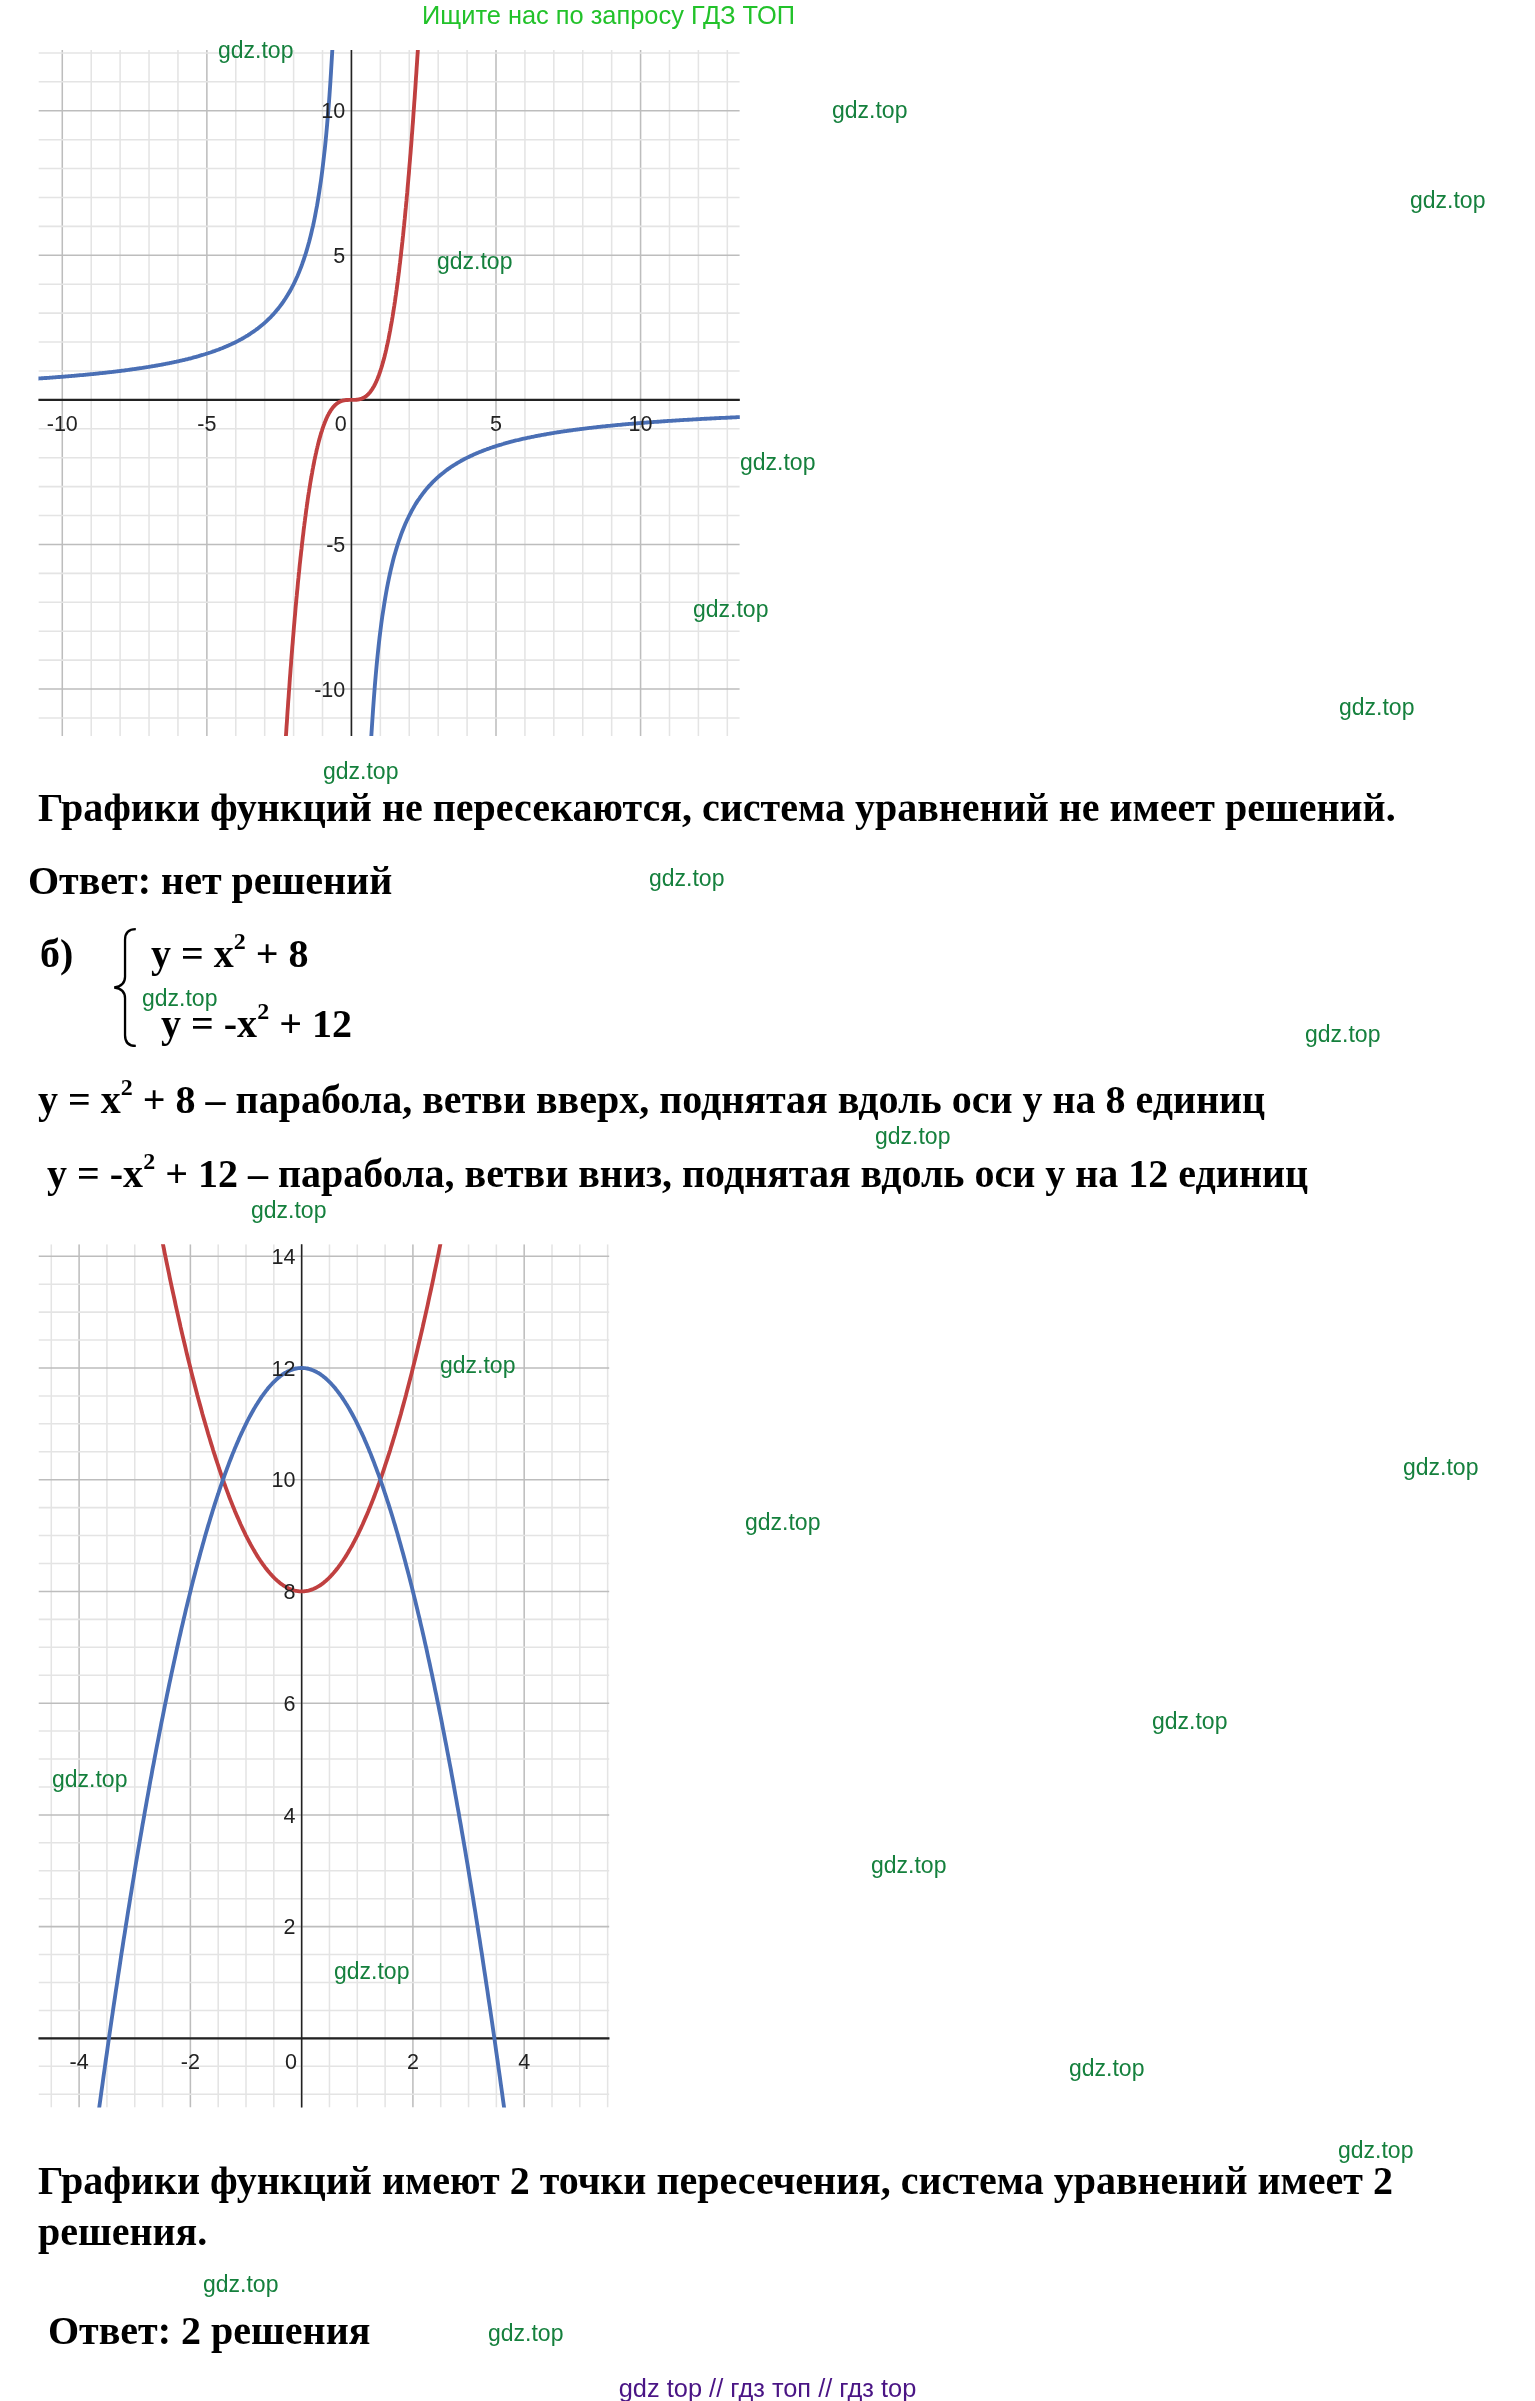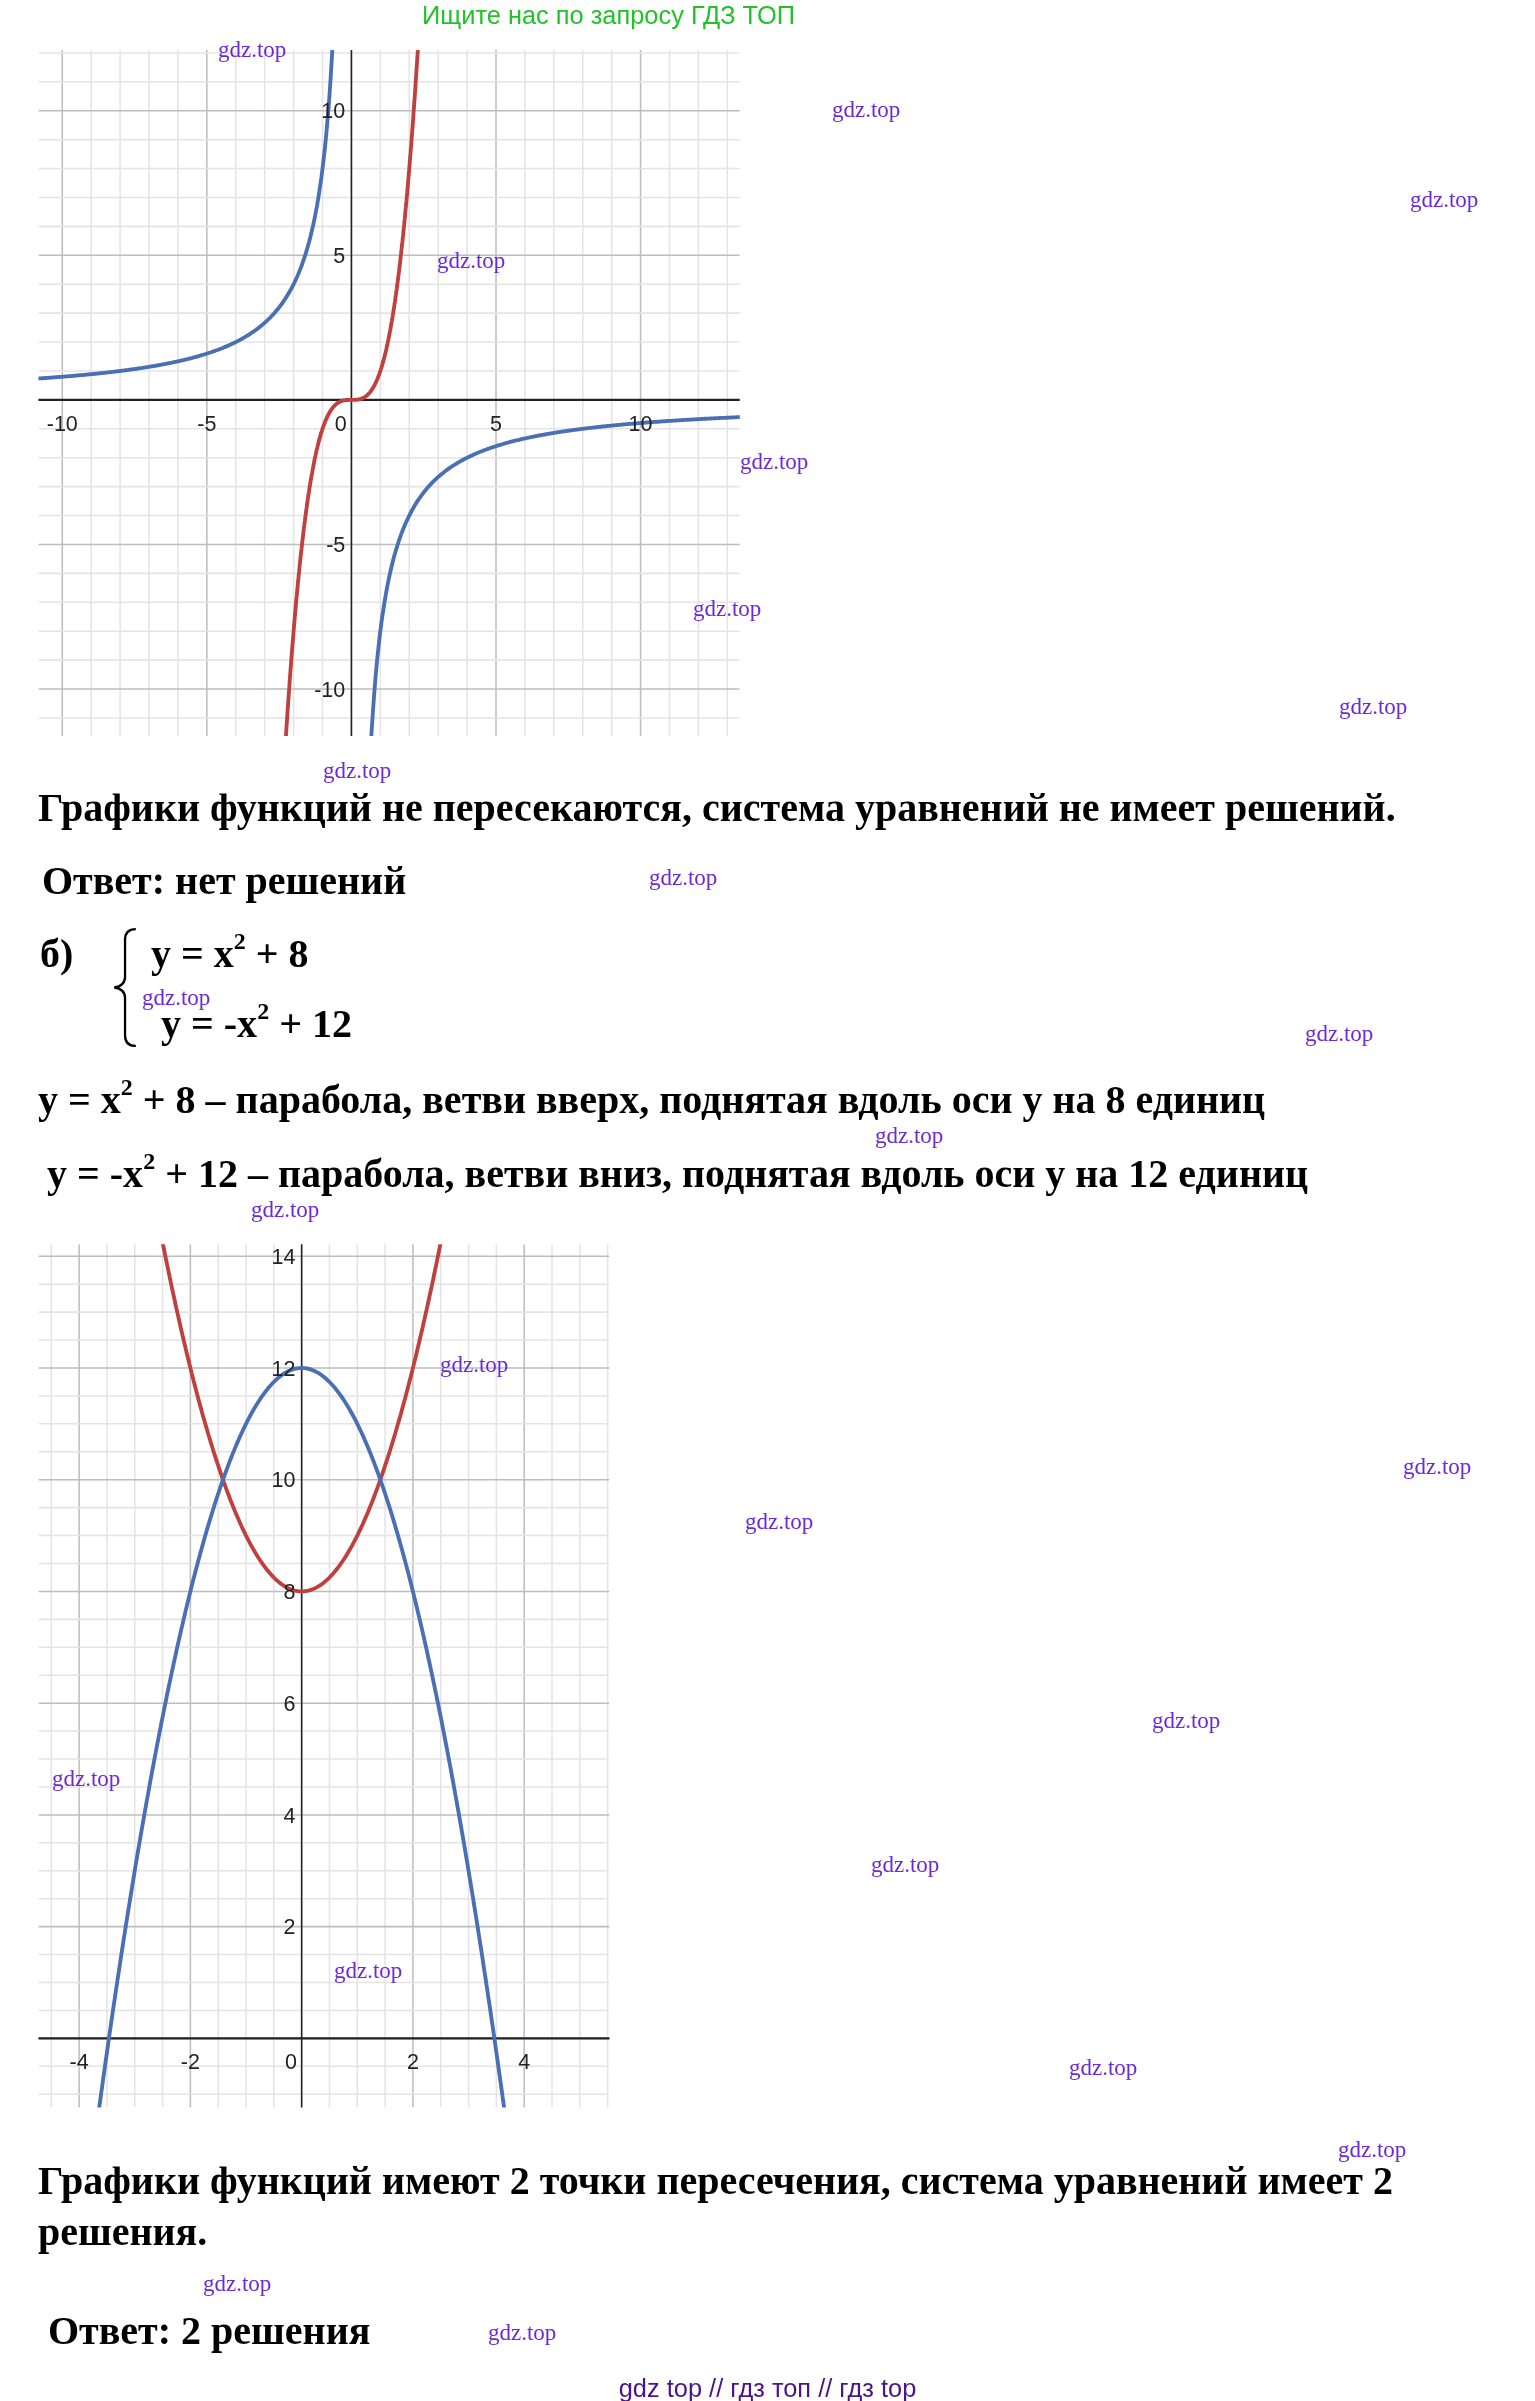--- a/index.html
+++ b/index.html
@@ -1,19 +1,19 @@
 <!DOCTYPE html>
 <html style="font-size:12.3px"><head>
 <meta charset="utf-8">
 <style>
   html, body { margin: 0; padding: 0; background: #ffffff; }
   body { width: 1535px; height: 2401px; position: relative; overflow: hidden; }
   .abs { position: absolute; white-space: nowrap; }
   .top-banner { left: 0; width: 1217px; top: 0; text-align: center; font-family: "Liberation Sans", sans-serif; font-size: 25.4px; color: #22c22a; line-height: 31px; }
-  .wm { font-family: Liberation Serif, serif; font-size: 23px; color: #6d28d9; }
+  .wm { font-family: Liberation Sans, sans-serif; font-size: 23px; color: #15803d; }
   .serif { font-family: "Liberation Serif", serif; color: #000; font-weight: bold; }
   .para { font-size: 40px; line-height: 46px; }
   sup { font-size: 60%; vertical-align: 0.75em; line-height: 0; }
   .footer { left: 0; width: 1535px; top: 2374px; text-align: center; font-family: "Liberation Sans", sans-serif; font-size: 25.4px; color: #4a1585; }
   svg text { font-family: "Liberation Sans", sans-serif; }
 </style>
 </head>
 <body>
 
 <div class="abs top-banner">Ищите нас по запросу ГДЗ ТОП</div>
@@ -90,21 +90,21 @@
       <text x="645" y="560" font-size="28" text-anchor="middle" fill="#222">5</text>
       <text x="833" y="560" font-size="28" text-anchor="middle" fill="#222">10</text>
       <text x="449" y="906" font-size="28" text-anchor="end" fill="#222">-10</text>
       <text x="449" y="718" font-size="28" text-anchor="end" fill="#222">-5</text>
       <text x="449" y="342" font-size="28" text-anchor="end" fill="#222">5</text>
       <text x="449" y="154" font-size="28" text-anchor="end" fill="#222">10</text>
     </g>
 </svg>
 
 <div class="abs serif para" style="left:38px; top:785px;">Графики функций не пересекаются, система уравнений не имеет решений.</div>
-<div class="abs serif para" style="left:42px; top:858px;">Ответ: нет решений</div>
+<div class="abs serif para" style="left:28px; top:858px;">Ответ: нет решений</div>
 
 <div class="abs serif para" style="left:40px; top:931px;">б)</div>
 <svg class="abs" style="left:108px; top:926px;" width="31" height="123" viewBox="0 0 40 160">
   <path d="M36 4 Q22 4 22 18 L22 66 Q22 78 8 80 Q22 82 22 94 L22 142 Q22 156 36 156" fill="none" stroke="#000" stroke-width="3"></path>
 </svg>
 <div class="abs serif para" style="left:151px; top:931px;">
   <span>y = x</span><sup>2</sup><span> + 8</span>
 </div>
 <div class="abs serif para" style="left:161px; top:1001px;">
   <span>y = -x</span><sup>2</sup><span> + 12</span>

